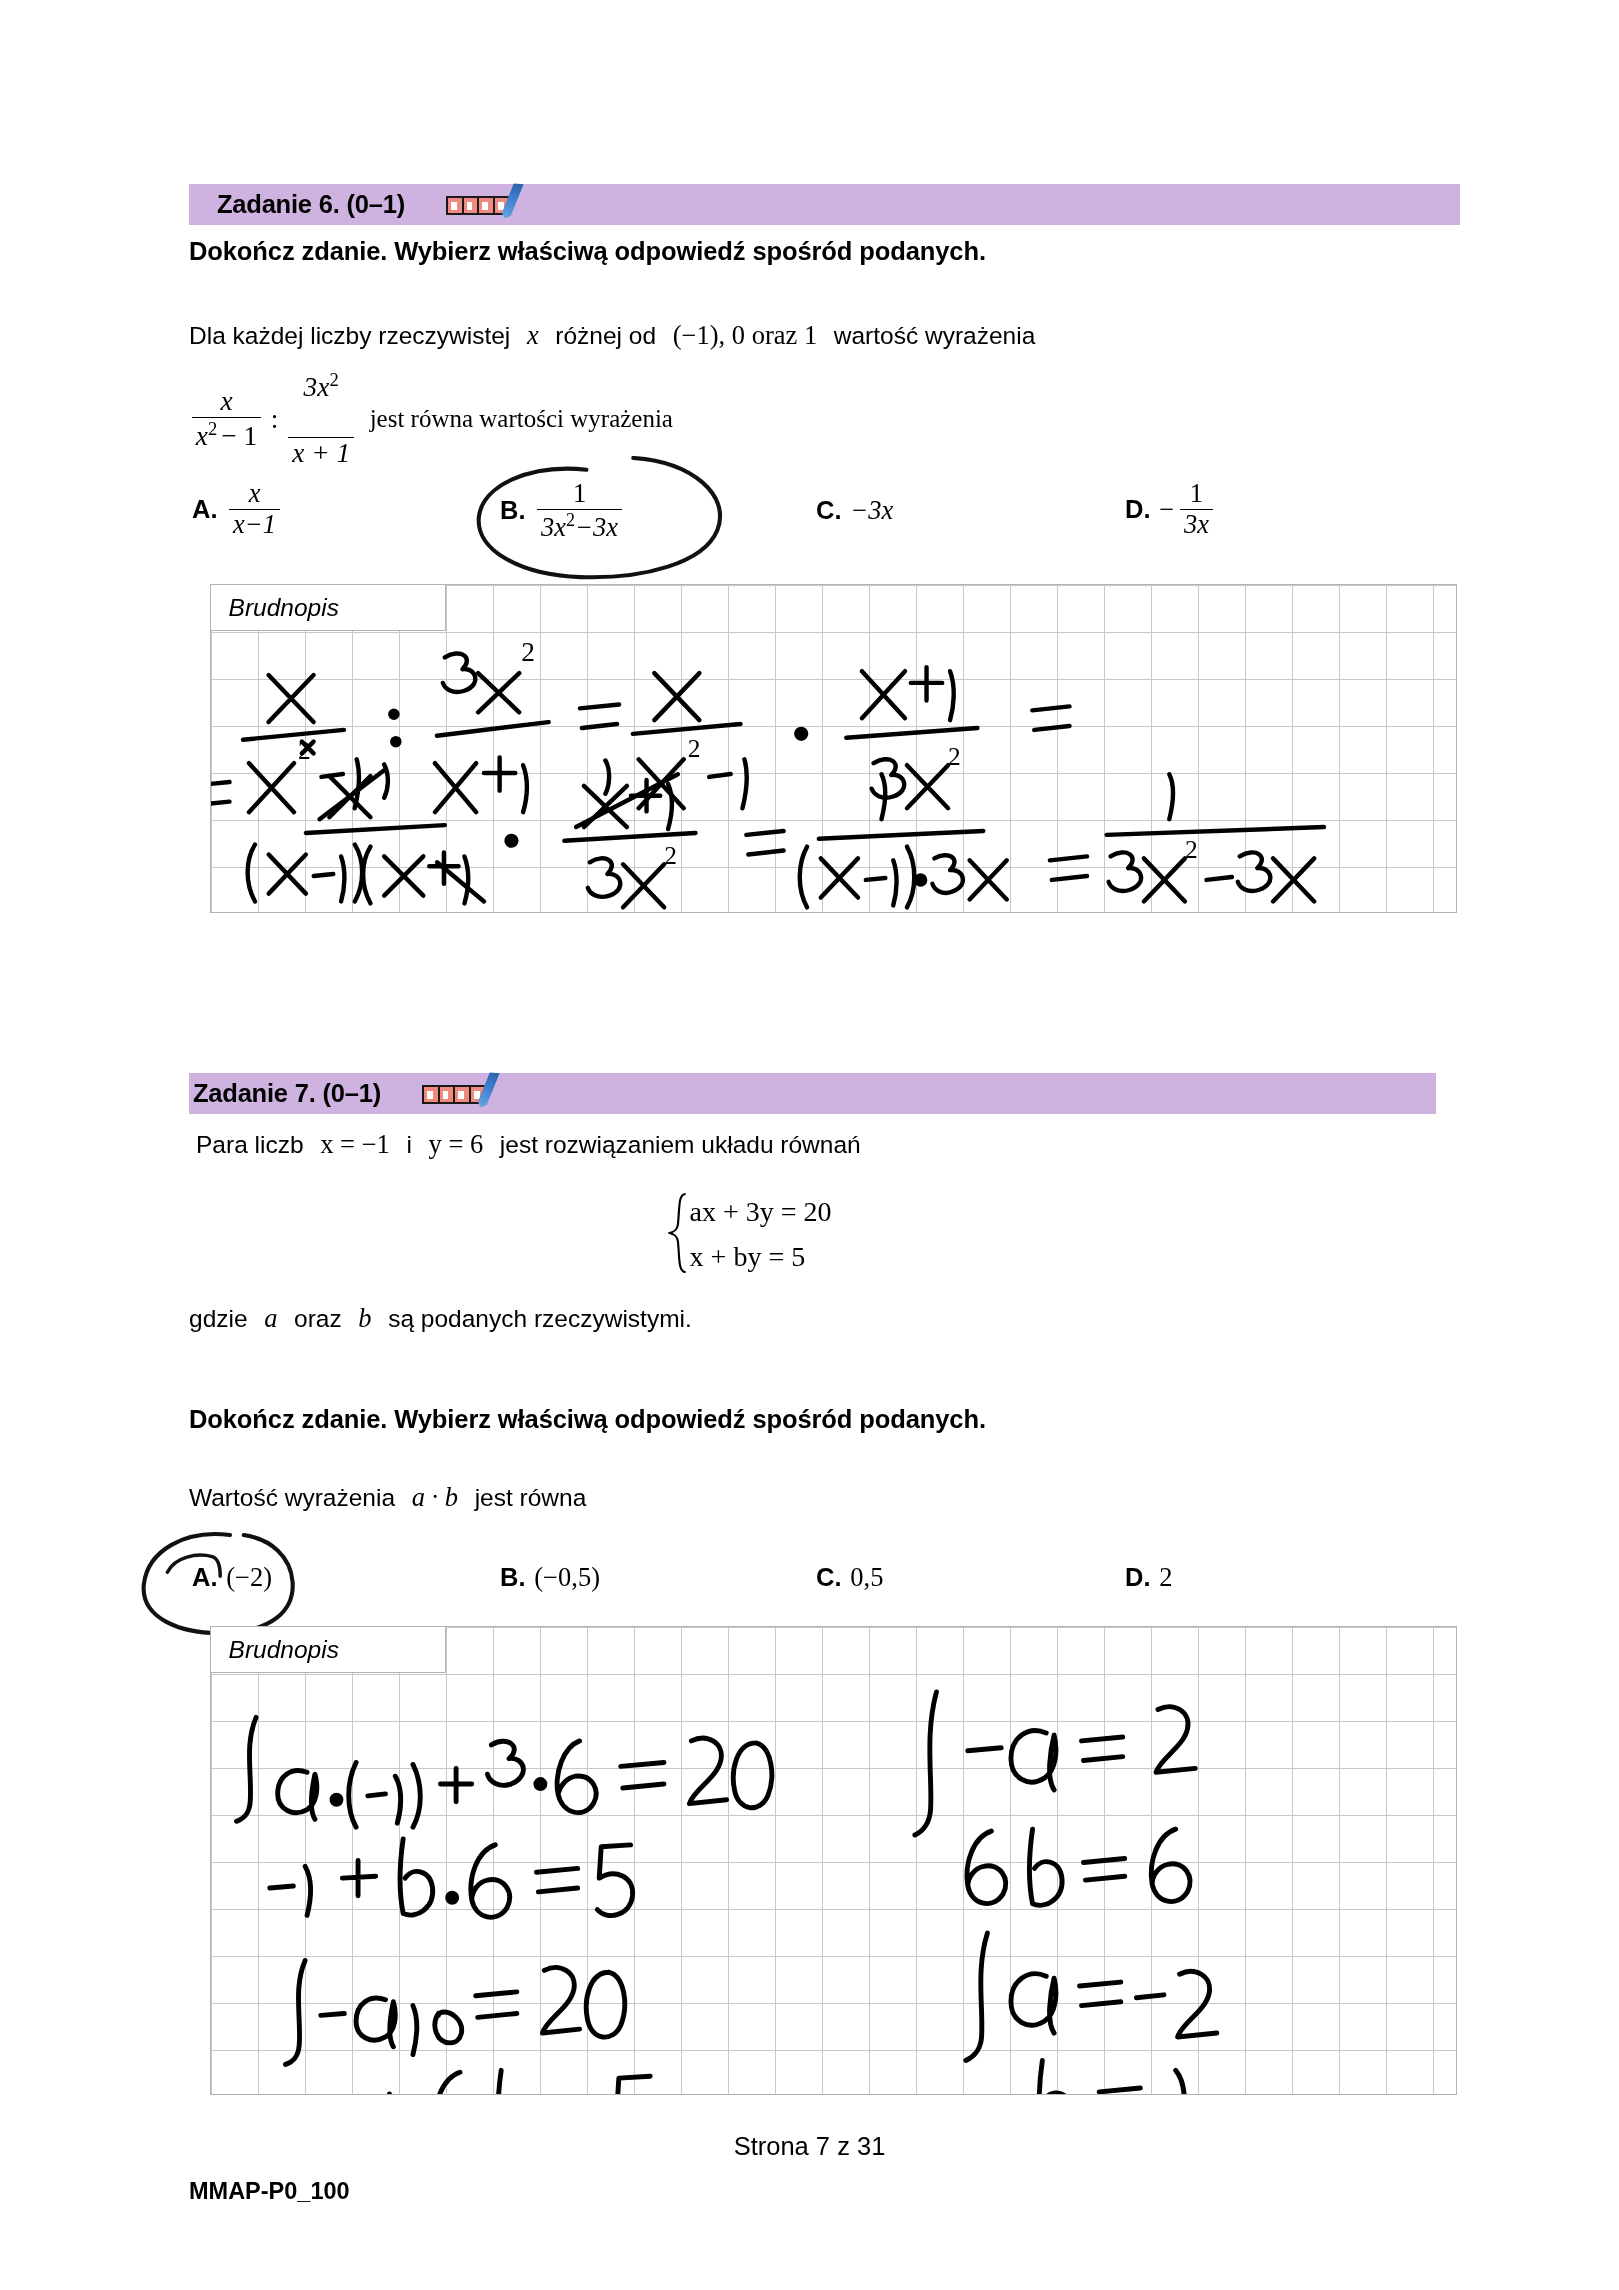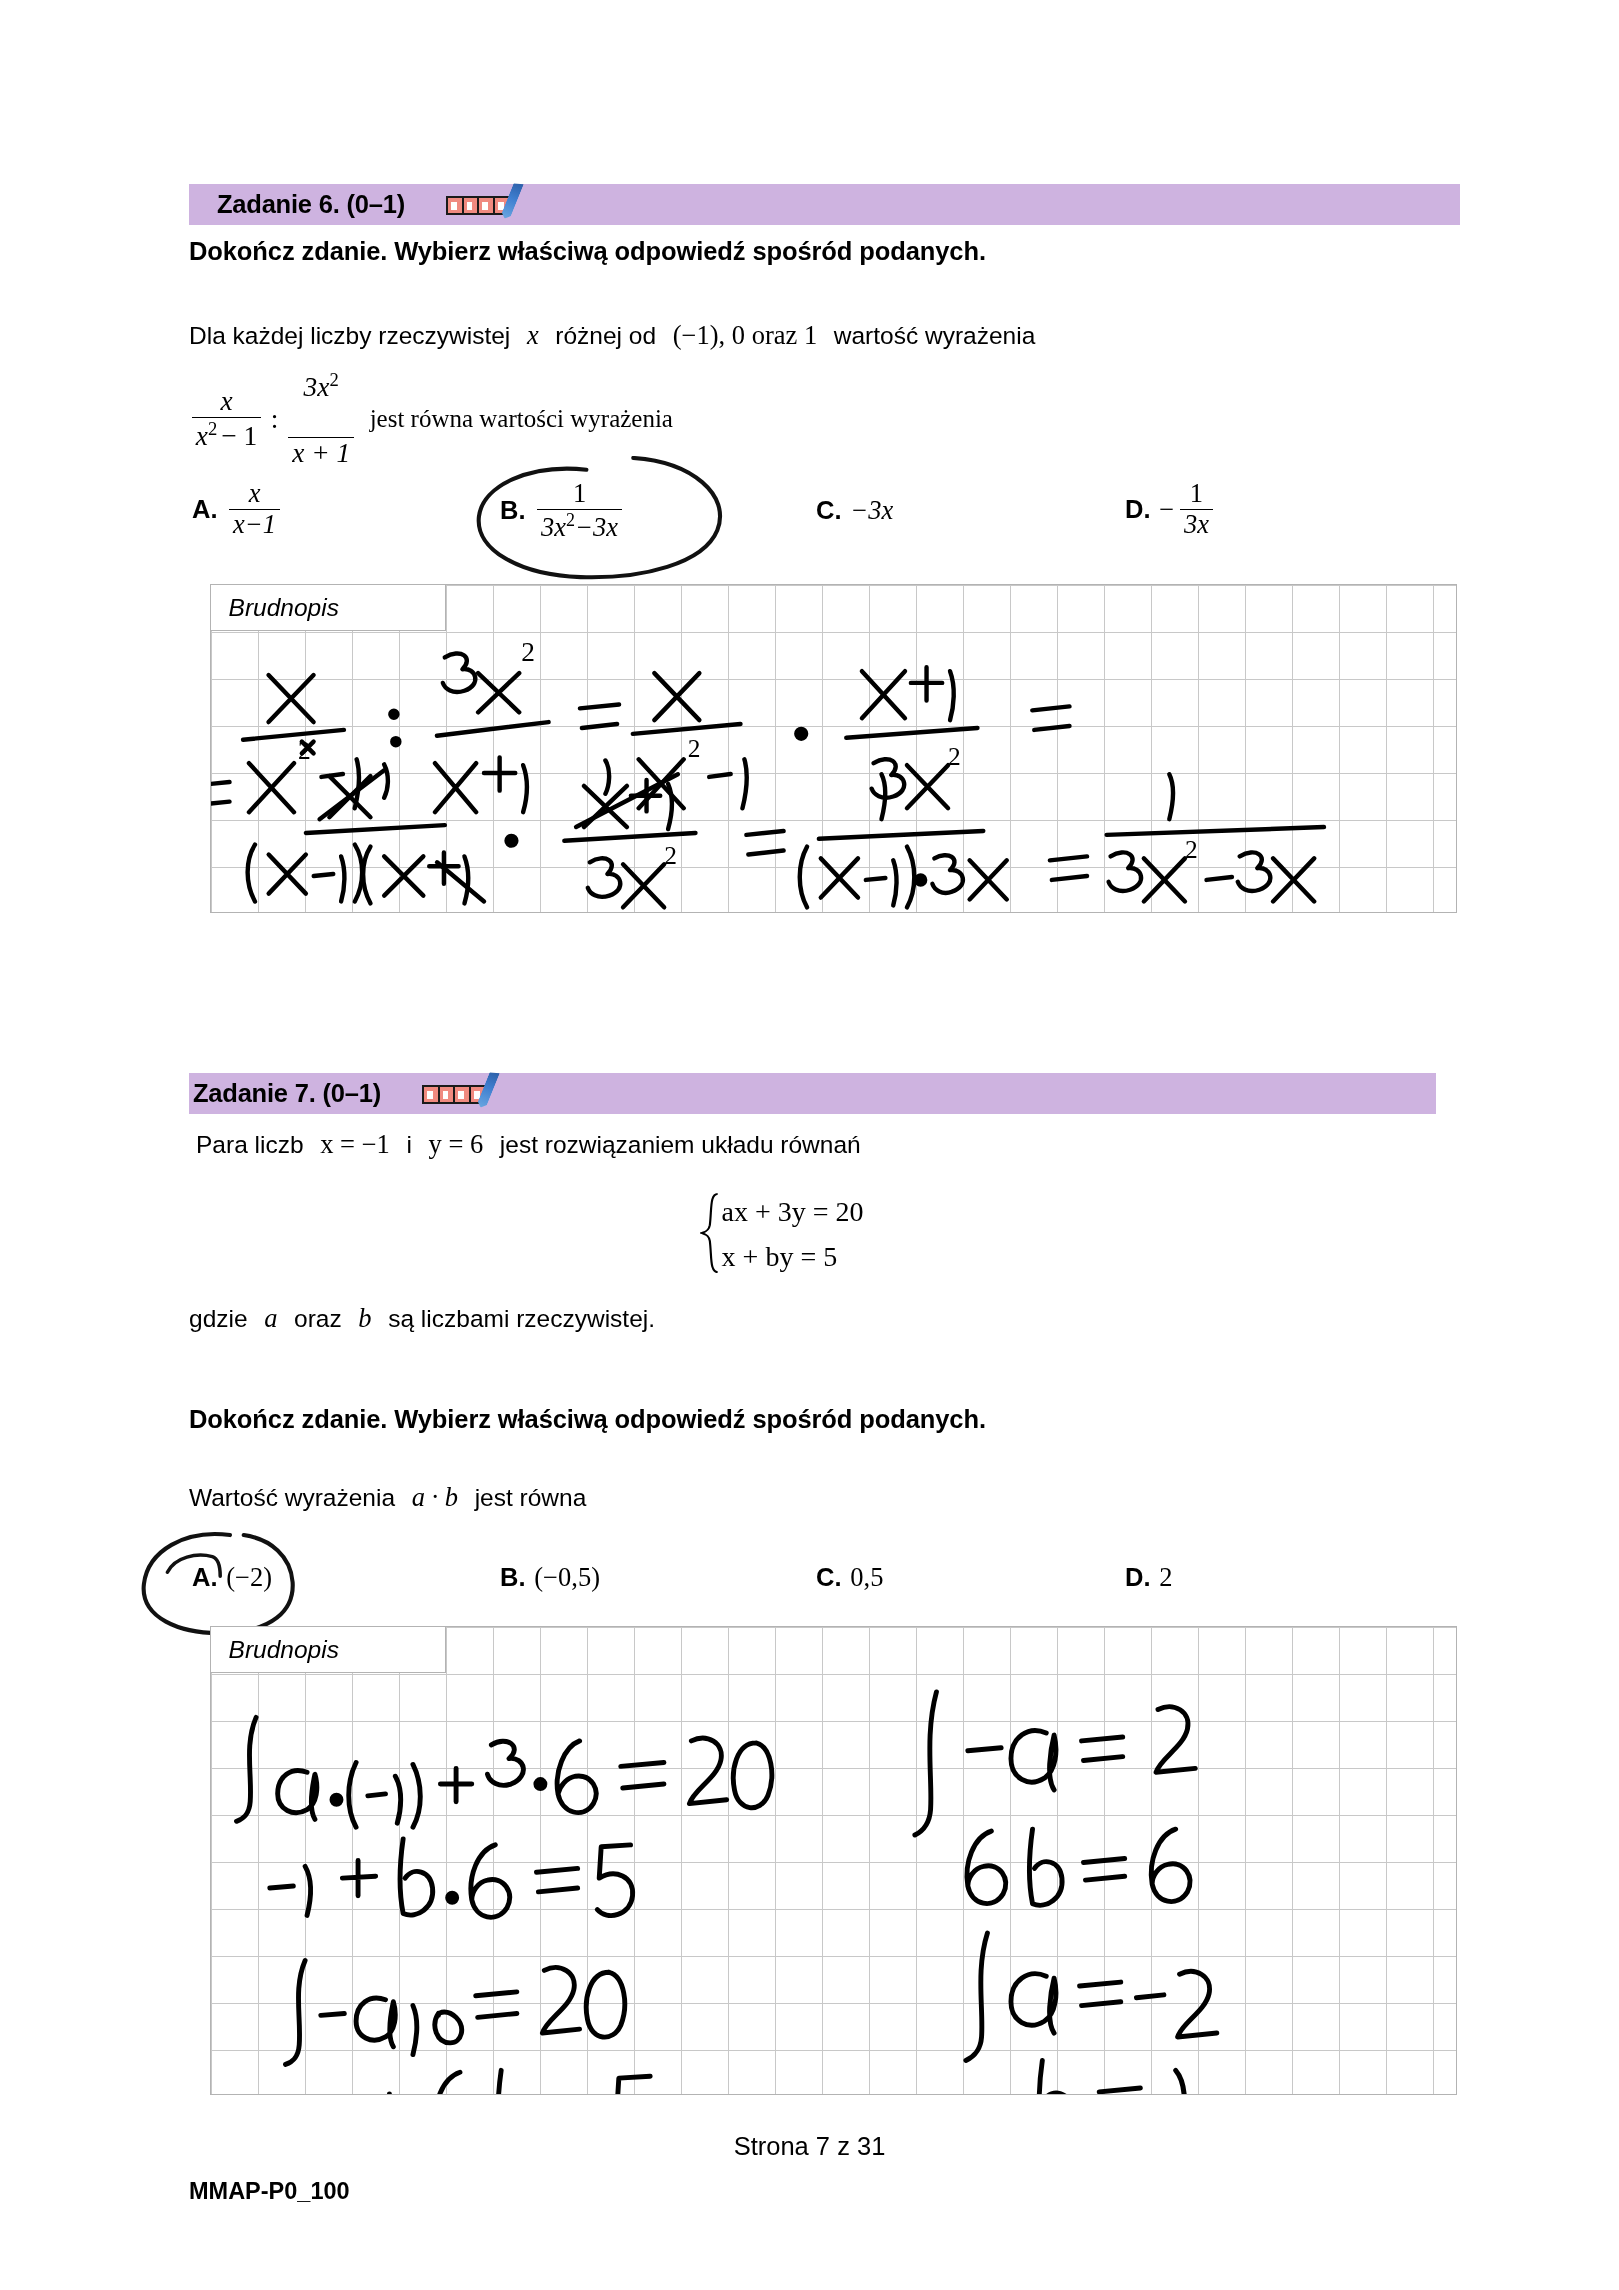--- a/index.html
+++ b/index.html
@@ -360,38 +360,38 @@
   </div>
 
   <div class="txt" style="left:189px; top:1130px;margin-left:7px;">
     <span>Para liczb</span>
     <span class="mserif" style="font-size:26.5px; padding:0 9.8px;">x = −1</span>
     <span>i</span>
     <span class="mserif" style="font-size:26.5px; padding:0 9.8px;">y = 6</span>
     <span>jest rozwiązaniem układu równań</span>
   </div>
 
-  <div style="position:absolute; left:700px; top:1192px; display:flex; align-items:stretch;">
+  <div style="position:absolute; left:668px; top:1192px; display:flex; align-items:stretch;">
     <div style="width:21.6px; position:relative;">
       <svg width="21.6" height="82" viewBox="0 0 22 84">
         <path d="M18 2 C 10 2, 12 18, 10 34 C 9 40, 5 41, 2 42 C 5 43, 9 44, 10 50 C 12 66, 10 82, 18 82" fill="none" stroke="#000" stroke-width="2.2"></path>
       </svg>
     </div>
     <div style="display:flex; flex-direction:column; justify-content:space-between; font-family:'Liberation Serif',serif; font-size:28px; line-height:1.45;">
       <span class="mserif">ax + 3y = 20</span>
       <span class="mserif">x + by = 5</span>
     </div>
   </div>
 
   <div class="txt" style="left:189px; top:1304px;">
     <span>gdzie</span>
     <span class="mi" style="font-size:26.5px; padding:0 9.8px;">a</span>
     <span>oraz</span>
     <span class="mi" style="font-size:26.5px; padding:0 9.8px;">b</span>
-    <span>są liczbami rzeczywistej.</span>
+    <span>są podanych rzeczywistymi.</span>
   </div>
 
   <div class="txt bold" style="left:189px; top:1405px;">Dokończ zdanie. Wybierz właściwą odpowiedź spośród podanych.</div>
 
   <div class="txt" style="left:189px; top:1483px;">
     <span>Wartość wyrażenia</span>
     <span class="mi" style="font-size:26.5px; padding:0 9.8px;">a · b</span>
     <span>jest równa</span>
   </div>
 

